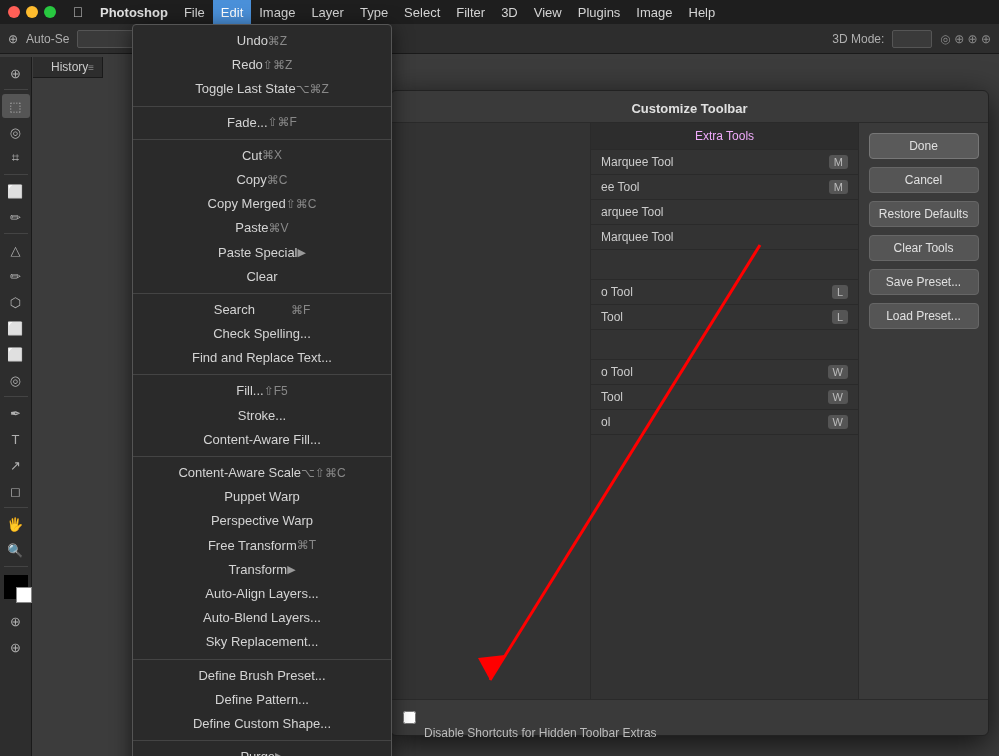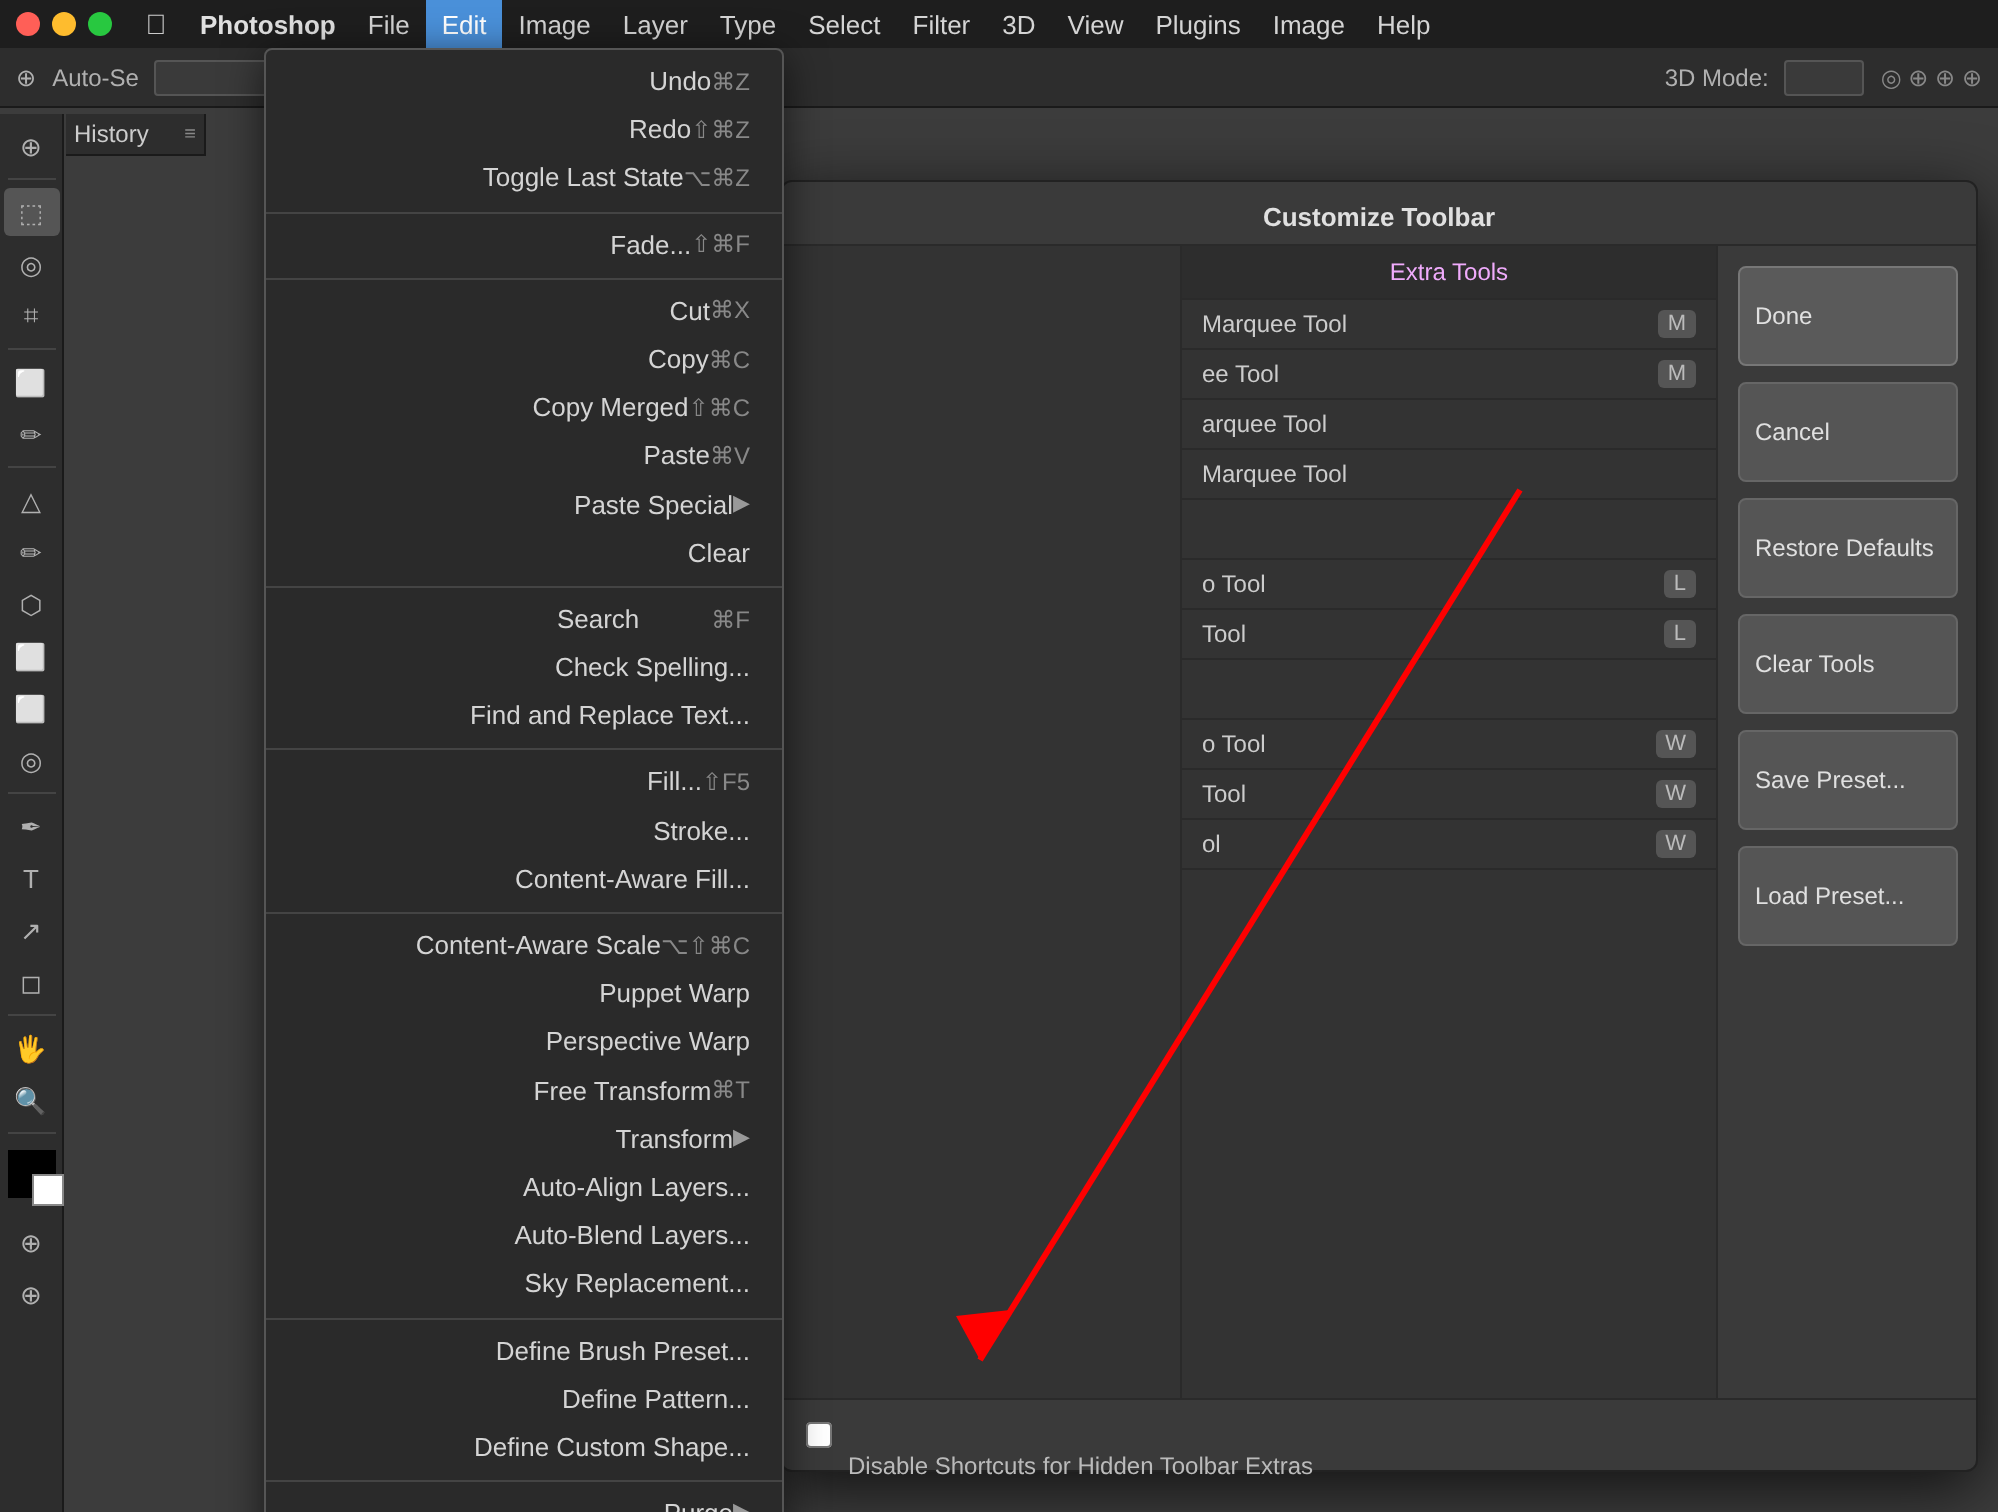--- a/index.html
+++ b/index.html
@@ -127,21 +127,21 @@
       background: #2a2a2a;
       border: 1px solid #555;
       border-radius: 4px;
       box-shadow: 0 4px 20px rgba(0,0,0,0.6);
       z-index: 200;
       padding: 4px 0;
     }
     .menu-row {
       display: flex;
       align-items: center;
-      justify-content: flex-end;
+      justify-content: center;
       padding: 3px 16px 3px 16px;
       cursor: pointer;
       color: #d4d4d4;
       font-size: 13px;
       line-height: 1.4;
     }
     .menu-row .shortcut {
       color: #888;
       font-size: 12px;
     }
@@ -238,27 +238,27 @@
       background: #3a3a3a;
       border-left: 1px solid #2a2a2a;
       display: flex;
       flex-direction: column;
       align-items: center;
       padding: 10px 8px;
       gap: 8px;
     }
     .dialog-btn {
       width: 110px;
-      padding: 17px 8px;
+      padding: 5px 8px;
       background: #555;
       border: 1px solid #666;
       border-radius: 4px;
       color: #e0e0e0;
       font-size: 12px;
-      text-align: left;
+      text-align: center;
       cursor: pointer;
     }
     .dialog-btn.primary {
       background: #5a5a5a;
       border-color: #777;
     }
     .dialog-footer {
       height: 36px;
       border-top: 1px solid #2a2a2a;
       display: flex;
@@ -353,21 +353,21 @@
   <div style="width:24px;height:24px;background:#000;position:relative;margin-top:4px;cursor:pointer;">
     <div style="width:16px;height:16px;background:#fff;position:absolute;bottom:-4px;right:-4px;border:1px solid #888;"></div>
   </div>
   <div style="display:flex;flex-direction:column;align-items:center;gap:2px;margin-top:8px;">
     <div class="sidebar-icon">⊕</div>
     <div class="sidebar-icon">⊕</div>
   </div>
 </div>
 
 <div style="position:absolute;top:57px;left:33px;width:70px;background:#2d2d2d;border-right:1px solid #1a1a1a;z-index:10;">
-  <div style="display:flex;align-items:center;justify-content:space-between;padding:3px 4px;border-bottom:1px solid #1a1a1a;">
+  <div style="display:flex;align-items:center;justify-content:space-between;padding:3px 18px;border-bottom:1px solid #1a1a1a;">
     <span style="font-size:12px;color:#ccc;">History</span>
     <span style="font-size:10px;color:#888;">≡</span>
   </div>
 </div>
 
 <div class="dropdown-menu">
   <div class="menu-row">
     <span>Undo</span>
     <span class="shortcut">⌘Z</span>
   </div>

